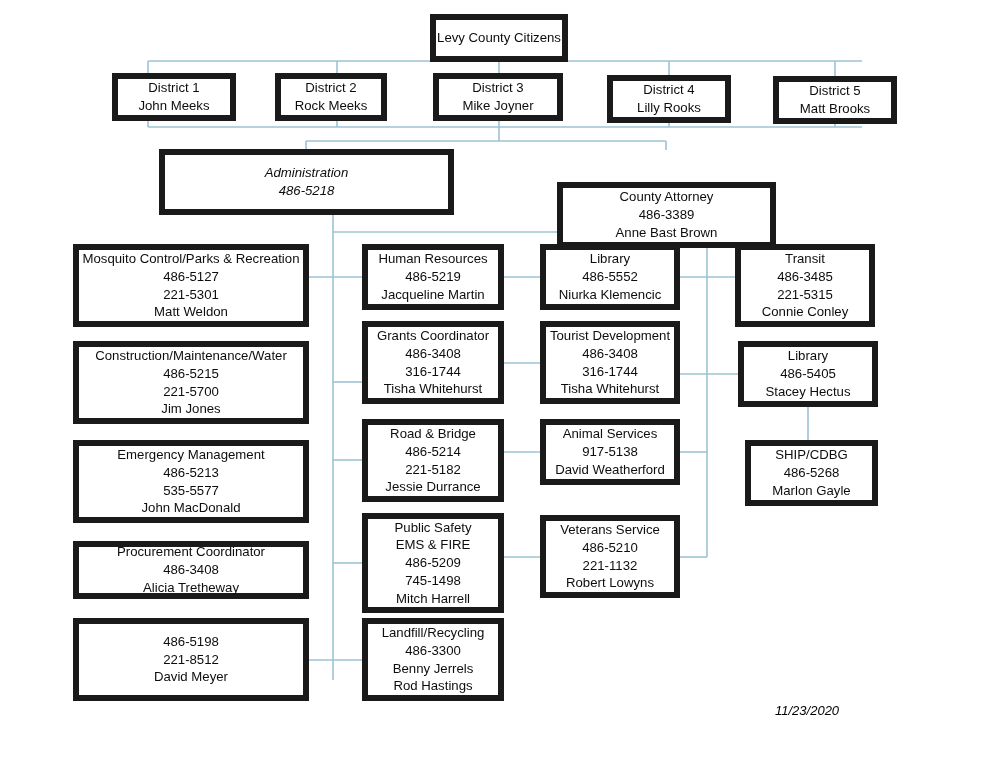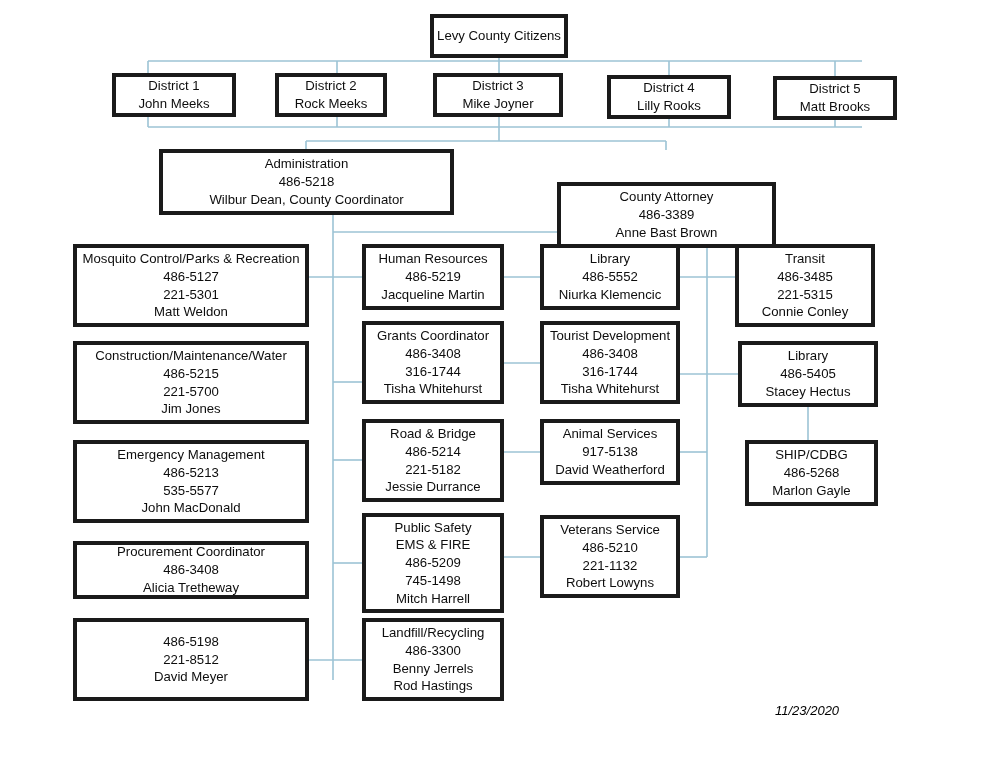--- a/index.html
+++ b/index.html
@@ -22,21 +22,21 @@
     position: absolute;
     left: 0;
     top: 0;
     width: 990px;
     height: 765px;
     pointer-events: none;
   }
   .node {
     position: absolute;
     box-sizing: border-box;
-    border: 4px solid #be185d;
+    border: 6px solid #be185d;
     background: #ffffff;
     display: flex;
     flex-direction: column;
     align-items: center;
     justify-content: center;
     text-align: center;
     line-height: 1.34;
     font-size: 13.2px;
     color: #0d0d0d;
     z-index: 2;
@@ -115,24 +115,23 @@
         <span class="line">Mike Joyner</span>
       </div>
       <div class="node" style="left: 607px; top: 75px; width: 124px; height: 44px; border-color: rgb(26, 26, 26);">
         <span class="line">District 4</span>
         <span class="line">Lilly Rooks</span>
       </div>
       <div class="node" style="left: 773px; top: 76px; width: 124px; height: 44px; border-color: rgb(26, 26, 26);">
         <span class="line">District 5</span>
         <span class="line">Matt Brooks</span>
       </div>
-      <div class="node" style="left: 159px; top: 149px; width: 295px; height: 66px; border-color: rgb(26, 26, 26);">
+      <div class="node" style="left: 159px; top: 149px; width: 295px; height: 66px; border-color: rgb(26, 26, 26); font-style: italic;">
         <span class="line">Administration</span>
         <span class="line">486-5218</span>
-        <span class="line">Wilbur Dean, County Coordinator</span>
       </div>
       <div class="node" style="left: 557px; top: 150px; width: 219px; height: 66px; border-color: rgb(26, 26, 26); margin-top: 32px;">
         <span class="line">County Attorney</span>
         <span class="line">486-3389</span>
         <span class="line">Anne Bast Brown</span>
       </div>
       <div class="node" style="left: 73px; top: 244px; width: 236px; height: 83px; border-color: rgb(26, 26, 26);">
         <span class="line">Mosquito Control/Parks &amp; Recreation</span>
         <span class="line">486-5127</span>
         <span class="line">221-5301</span>

